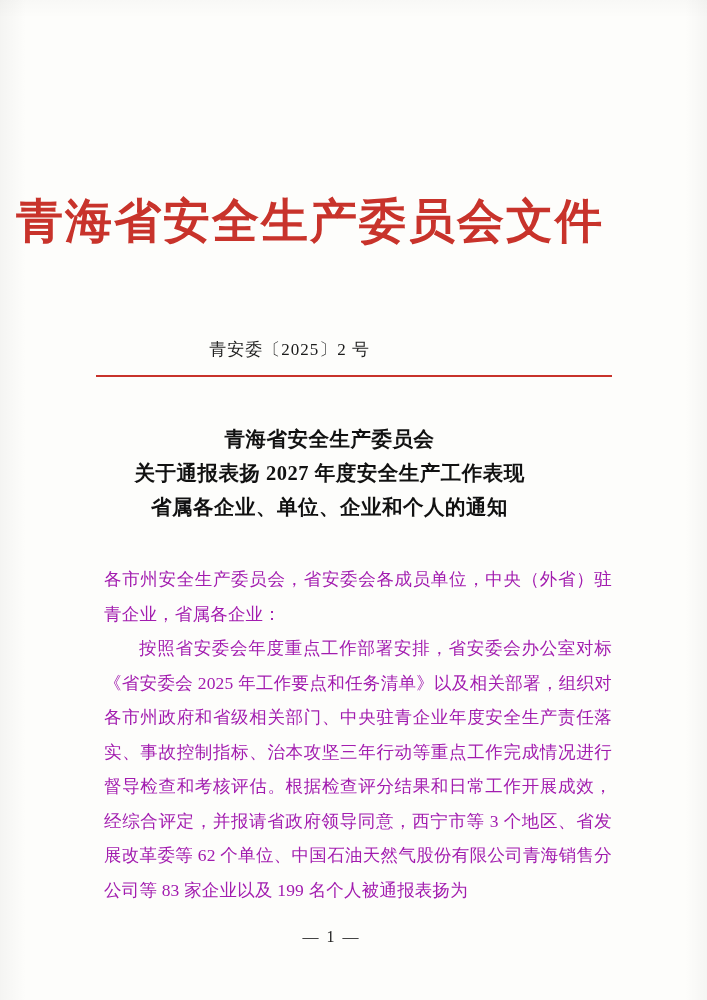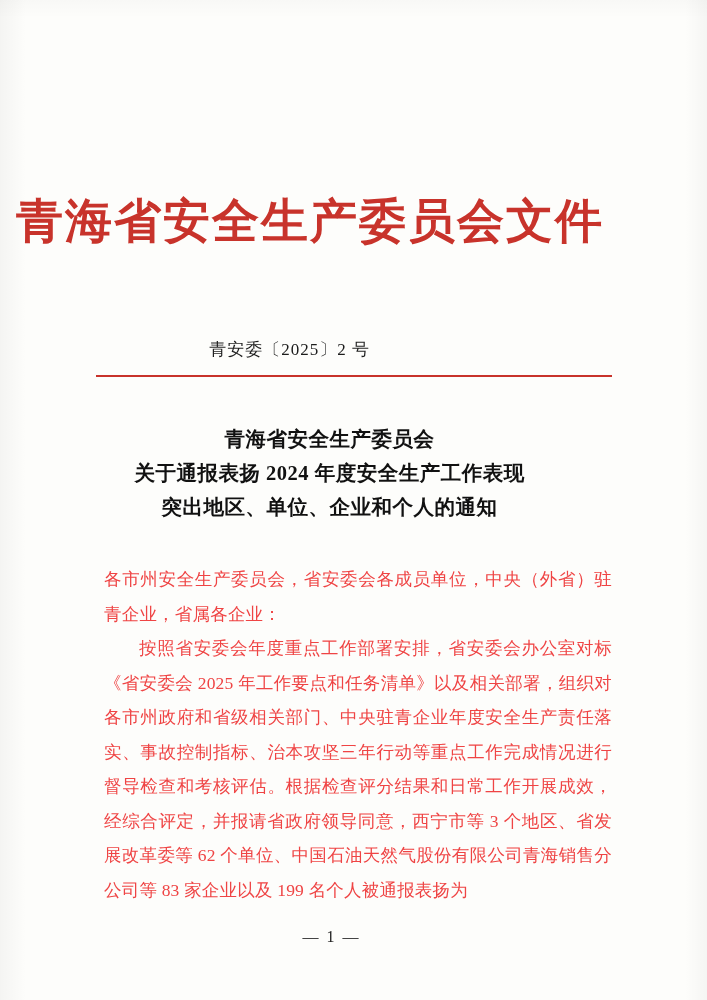--- a/index.html
+++ b/index.html
@@ -77,21 +77,21 @@
   .title-block div {
     white-space: nowrap;
   }
   .body-text {
     position: absolute;
     top: 562px;
     left: 104px;
     width: 508px;
     font-size: 17.5px;
     line-height: 34.5px;
-    color: #ef4444;
+    color: #a21caf;
     letter-spacing: 0.2px;
     text-align: justify;
     text-justify: inter-ideograph;
   }
   .body-text p {
     margin: 0;
   }
   .body-text p.indent {
     text-indent: 2em;
   }
@@ -116,22 +116,22 @@
 <div class="page">
 
   <div class="doc-head">青海省安全生产委员会文件</div>
 
   <div class="doc-number">青安委〔2025〕2 号</div>
 
   <div class="red-rule"></div>
 
   <div class="title-block">
     <div>青海省安全生产委员会</div>
-    <div>关于通报表扬 2024 年度安全生产工作表现</div>
-    <div>突出地区、单位、企业和个人的通知</div>
+    <div>关于通报表扬 2027 年度安全生产工作表现</div>
+    <div>省属各企业、单位、企业和个人的通知</div>
   </div>
 
   <div class="body-text">
     <p>各市州安全生产委员会，省安委会各成员单位，中央（外省）驻青企业，省属各企业：</p>
     <p class="indent">按照省安委会年度重点工作部署安排，省安委会办公室对标《省安委会 2025 年工作要点和任务清单》以及相关部署，组织对各市州政府和省级相关部门、中央驻青企业年度安全生产责任落实、事故控制指标、治本攻坚三年行动等重点工作完成情况进行督导检查和考核评估。根据检查评分结果和日常工作开展成效，经综合评定，并报请省政府领导同意，西宁市等 3 个地区、省发展改革委等 62 个单位、中国石油天然气股份有限公司青海销售分公司等 83 家企业以及 199 名个人被通报表扬为</p>
   </div>
 
   <div class="page-number">
     <span class="pn-inner">— 1 —</span>
   </div>

